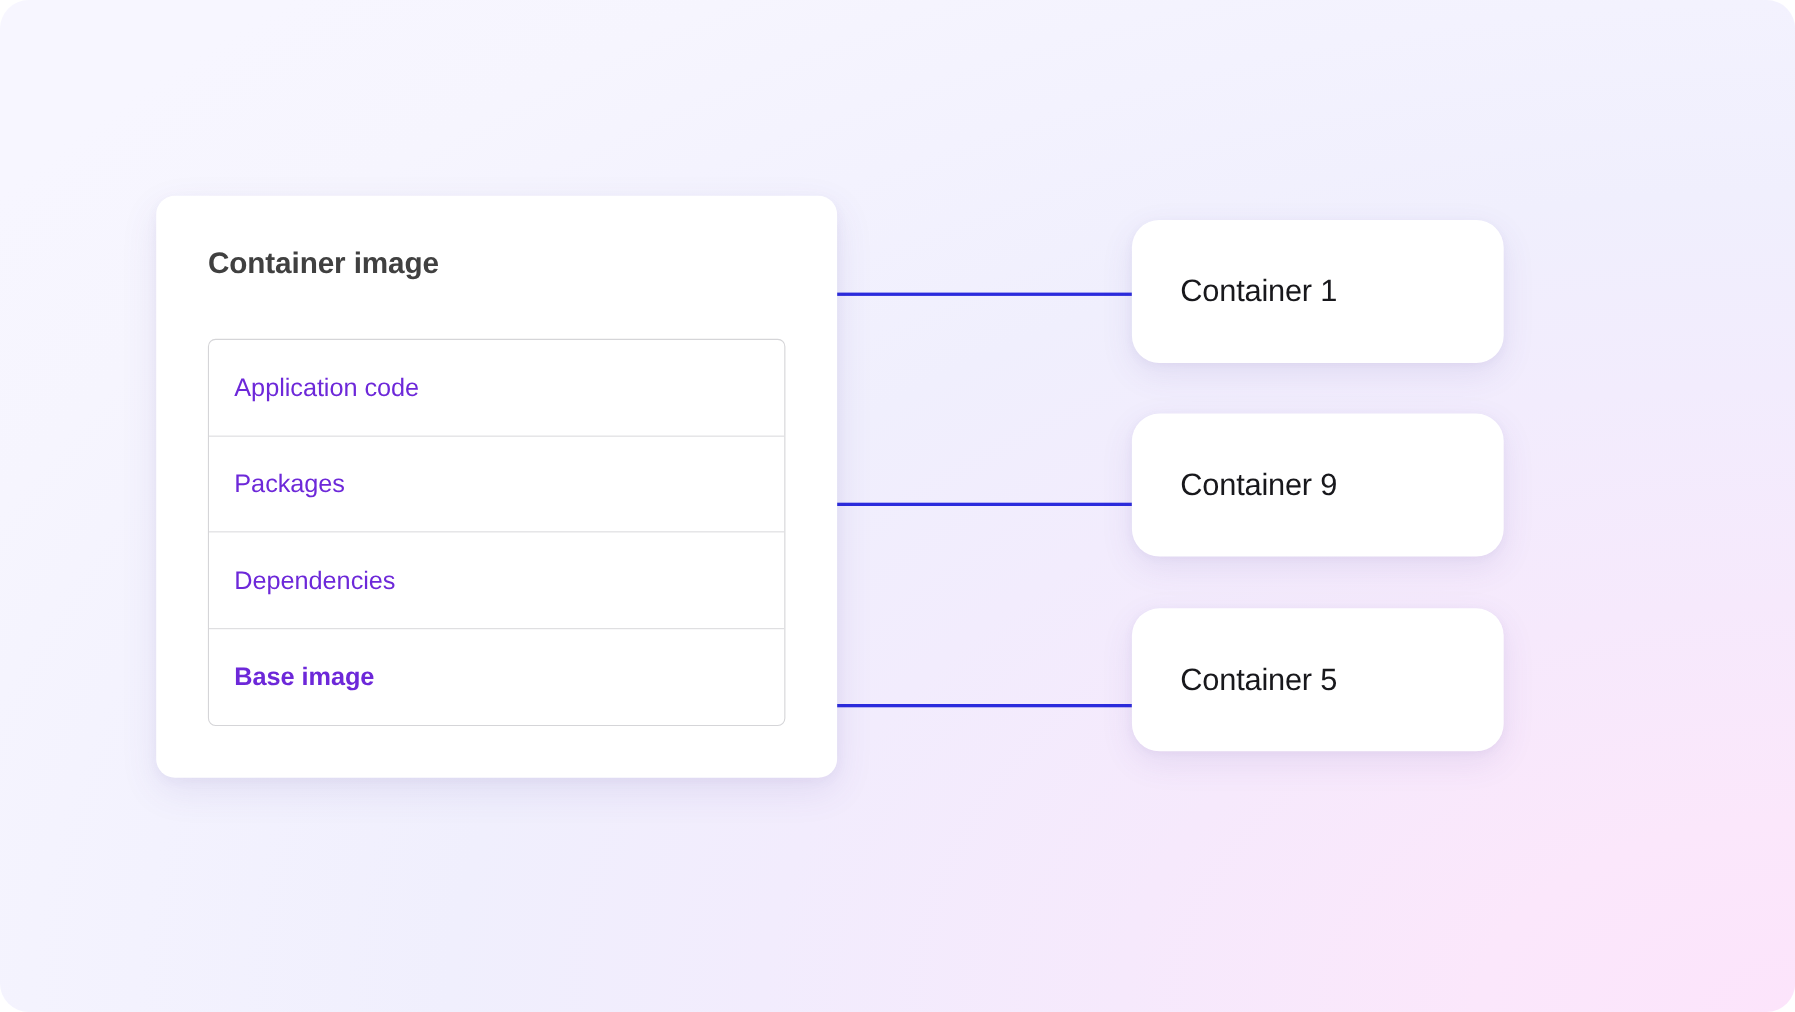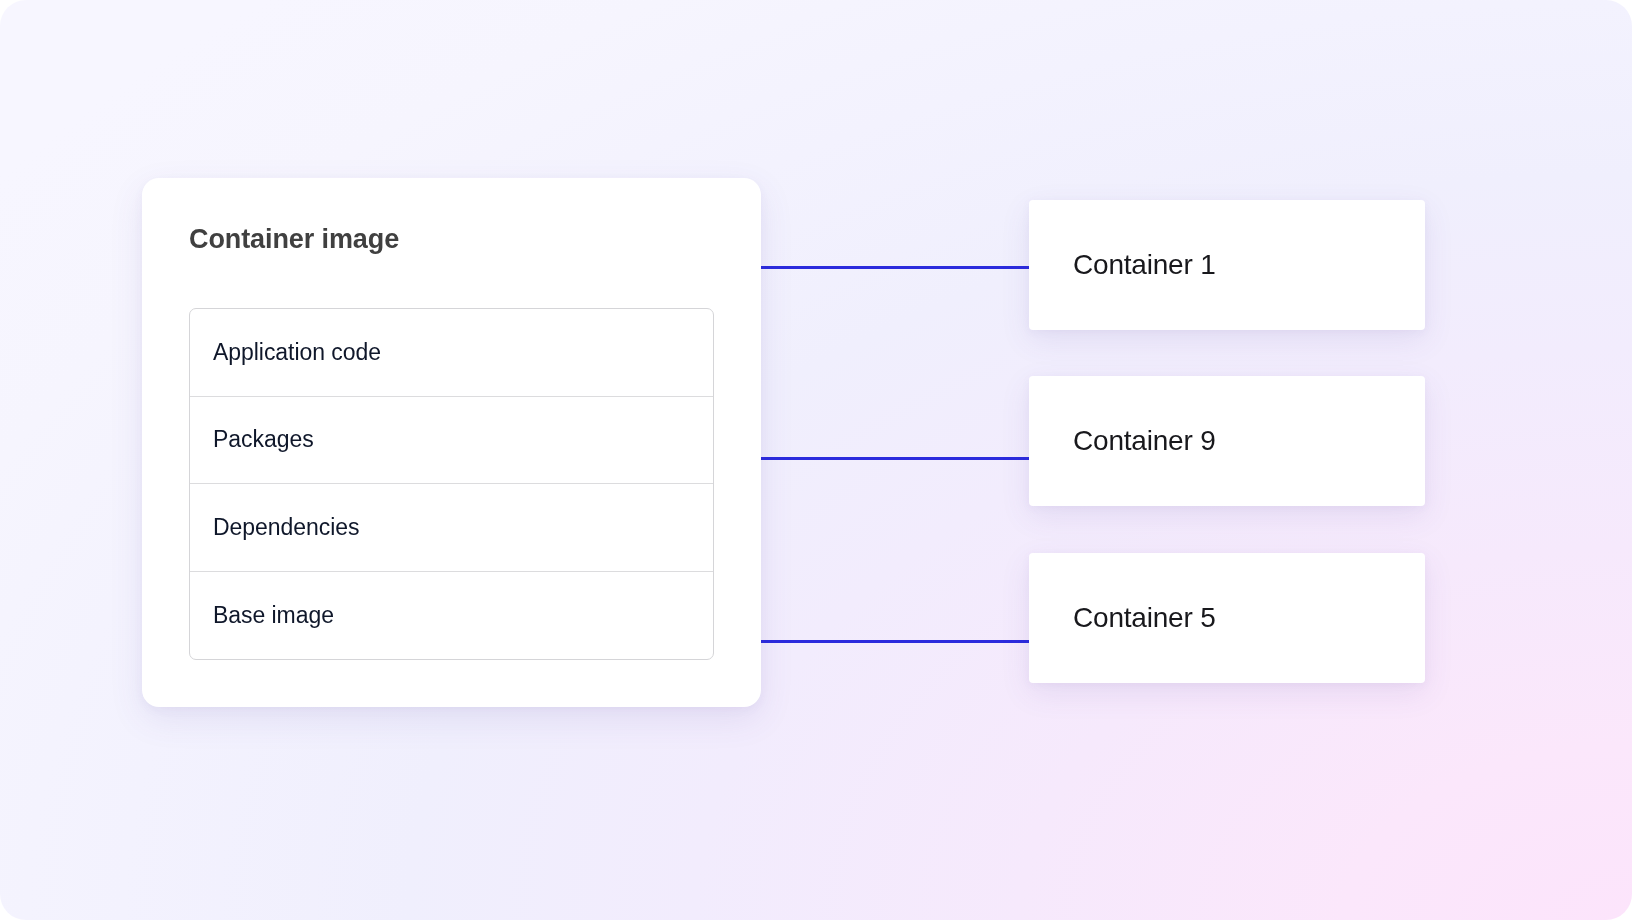--- a/index.html
+++ b/index.html
@@ -78,35 +78,36 @@
   }
 
   .layer-row {
     height: 87.5px;
     display: flex;
     align-items: center;
     padding-left: 23px;
     box-sizing: border-box;
     border-bottom: 1px solid #dcdcde;
     font-size: 23px;
-    color: #0f172a;
+    color: #6d28d9;
     letter-spacing: -0.05px;
   }
   .layer-row:last-child {
     border-bottom: none;
+    font-weight: bold;
   }
 
   
   .container-card {
     position: absolute;
     left: 1029px;
-    width: 396px;
+    width: 338px;
     height: 130px;
     background: #ffffff;
-    border-radius: 4px;
+    border-radius: 25px;
     box-shadow: 0 10px 30px rgba(90, 70, 160, 0.10),
                 0 2px 8px rgba(90, 70, 160, 0.05);
     box-sizing: border-box;
     display: flex;
     align-items: center;
     padding-left: 44px;
   }
   .container-card-label {
     font-size: 28px;
     color: #18181c;

